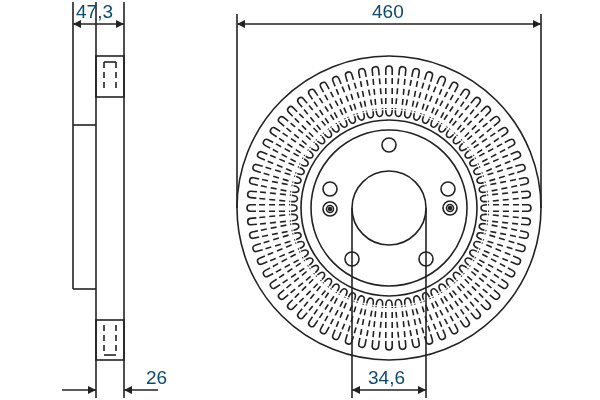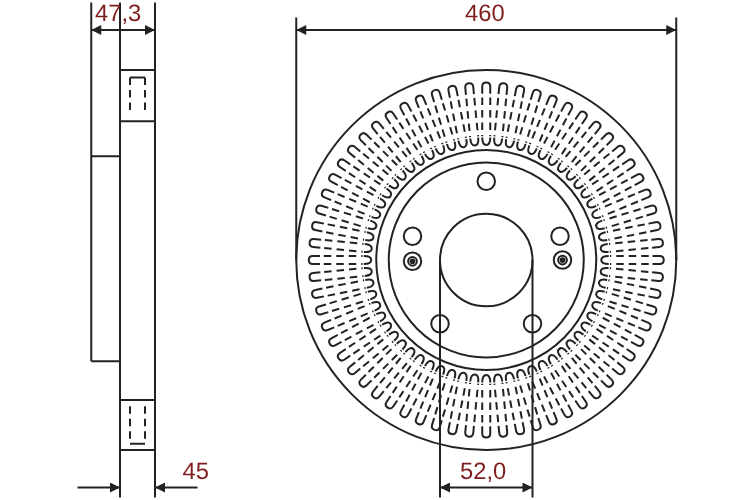--- a/index.html
+++ b/index.html
@@ -1,18 +1,18 @@
 <!DOCTYPE html>
 <html><head>
   <meta charset="utf-8">
   <style>
     html, body { margin: 0; padding: 0; background: #ffffff; }
     body { width: 600px; height: 400px; overflow: hidden; position: relative; font-family: "Liberation Sans", sans-serif; }
     #drawing { position: absolute; left: 0; top: 0; width: 600px; height: 400px; }
-    .dim-label { position: absolute; font-size: 19px; color: #7f1d1d; font-family: "Liberation Sans", sans-serif; line-height: 1; white-space: nowrap; }
+    .dim-label { position: absolute; font-size: 19px; color: #0c4a6e; font-family: "Liberation Sans", sans-serif; line-height: 1; white-space: nowrap; }
   </style>
 </head>
 <body>
 
 <svg id="drawing" viewBox="0 0 600 400" xmlns="http://www.w3.org/2000/svg">
   <defs>
     <marker id="arr" viewBox="0 0 10 10" refX="10" refY="5" markerWidth="12" markerHeight="8" orient="auto-start-reverse" markerUnits="userSpaceOnUse">
       <path d="M0,0 L10,5 L0,10 z" fill="#222"></path>
     </marker>
   </defs>
@@ -447,15 +447,15 @@
         <circle cx="450" cy="208" r="7"></circle>
         <circle cx="450" cy="208" r="3.5"></circle>
         <circle cx="450" cy="208" r="1.5" fill="#222"></circle>
         <circle cx="352" cy="259" r="7"></circle>
         <circle cx="426" cy="259" r="7"></circle>
       </g>
   </g>
 </svg>
 
 <span class="dim-label" style="left:76px;top:2px;">47,3</span>
-<span class="dim-label" style="left:146px;top:368px;">45</span>
+<span class="dim-label" style="left:146px;top:368px;">26</span>
 <span class="dim-label" style="left:372px;top:2px;">460</span>
-<span class="dim-label" style="left:368px;top:368px;">52,0</span>
+<span class="dim-label" style="left:368px;top:368px;">34,6</span>
 
 </body></html>

